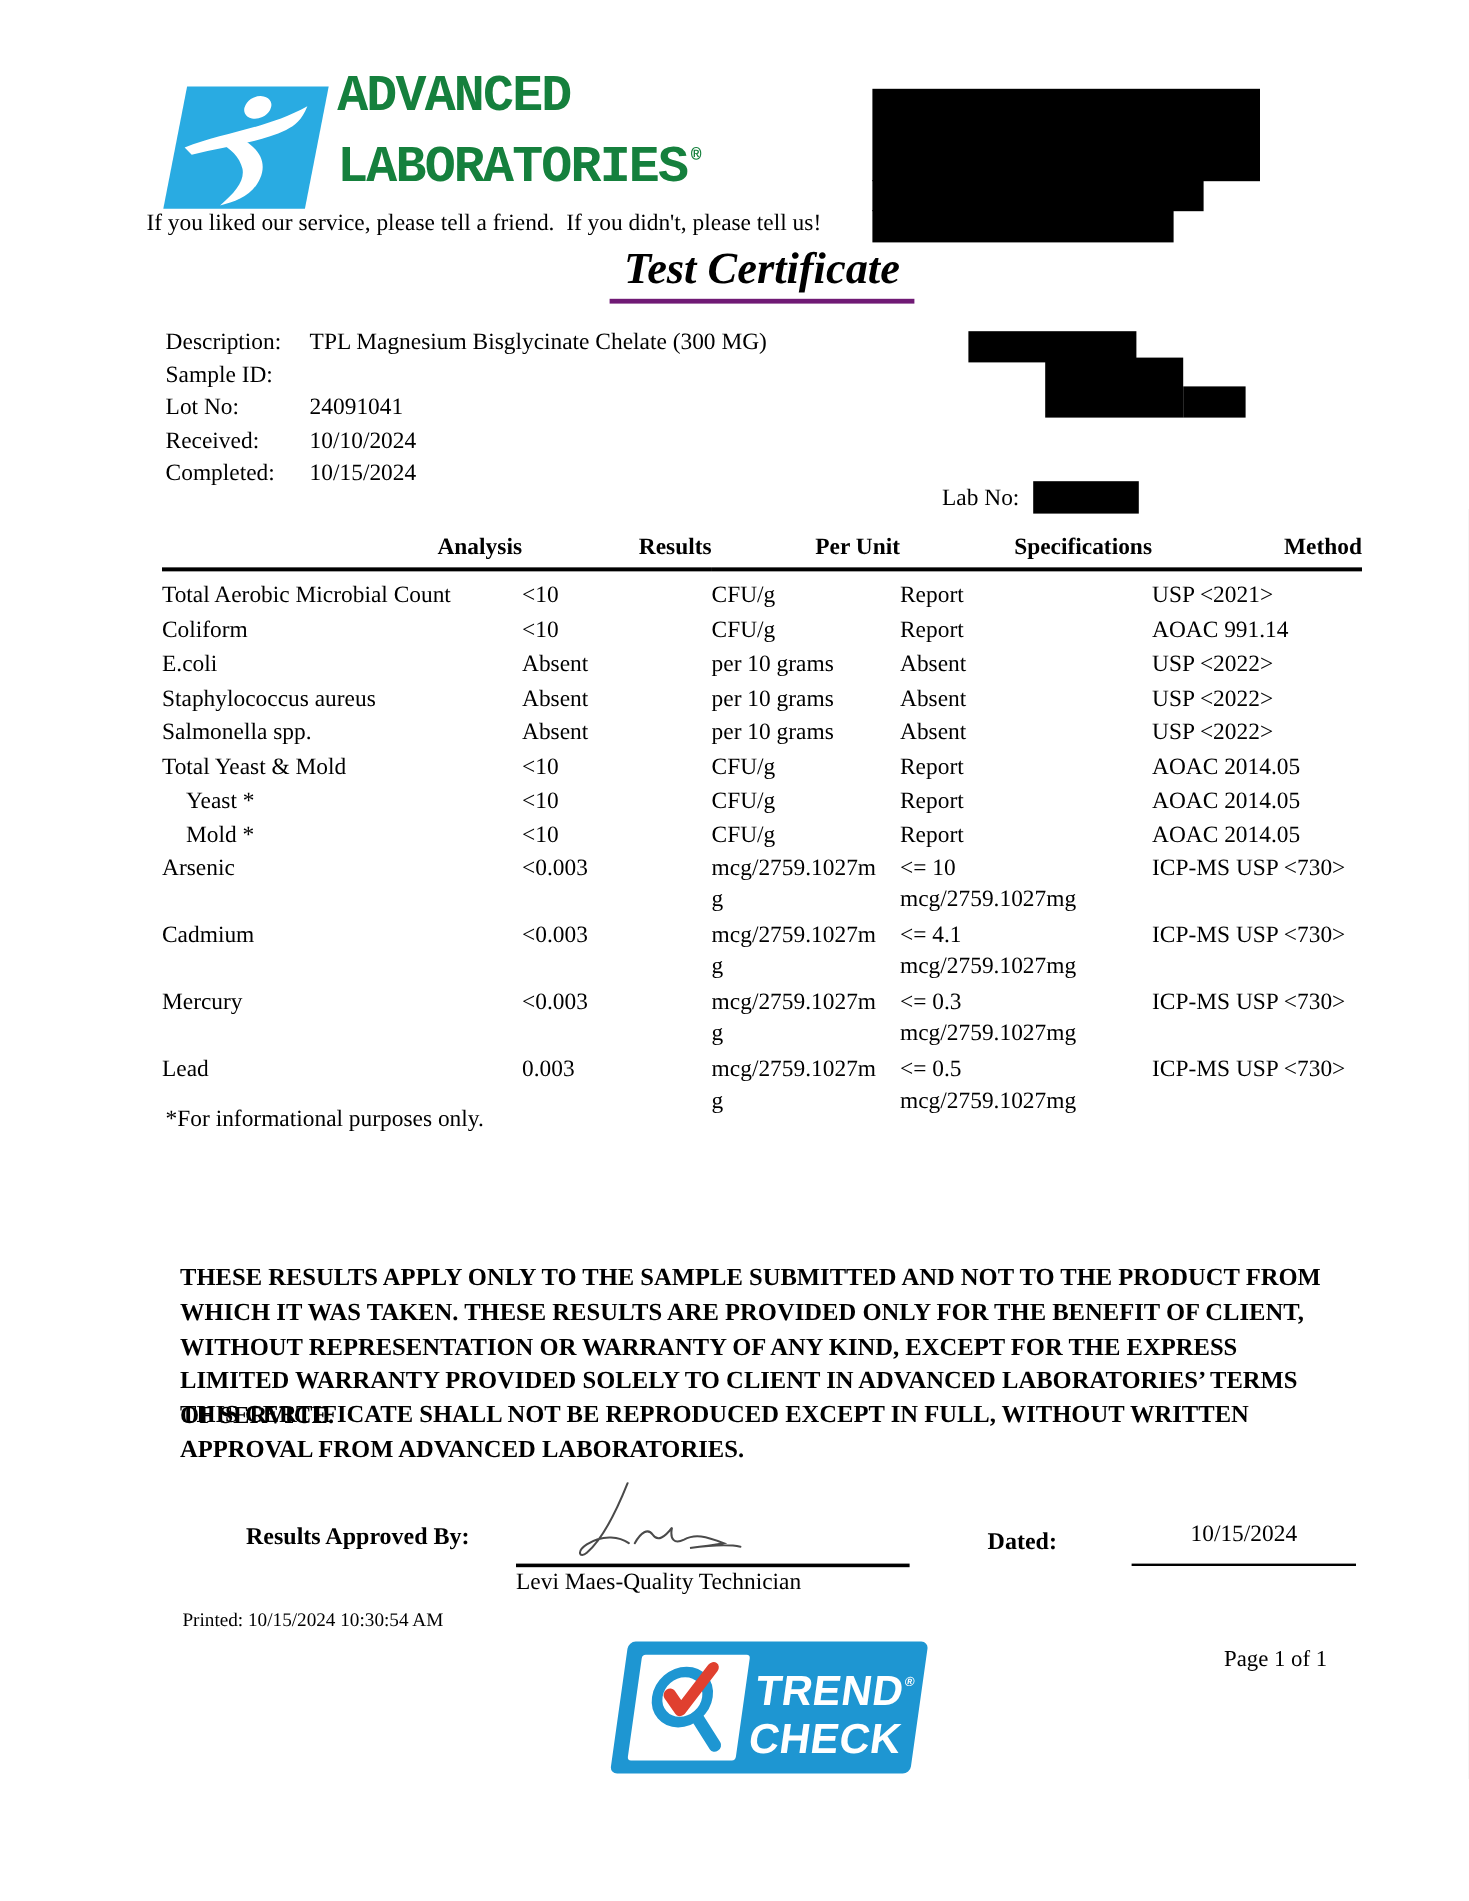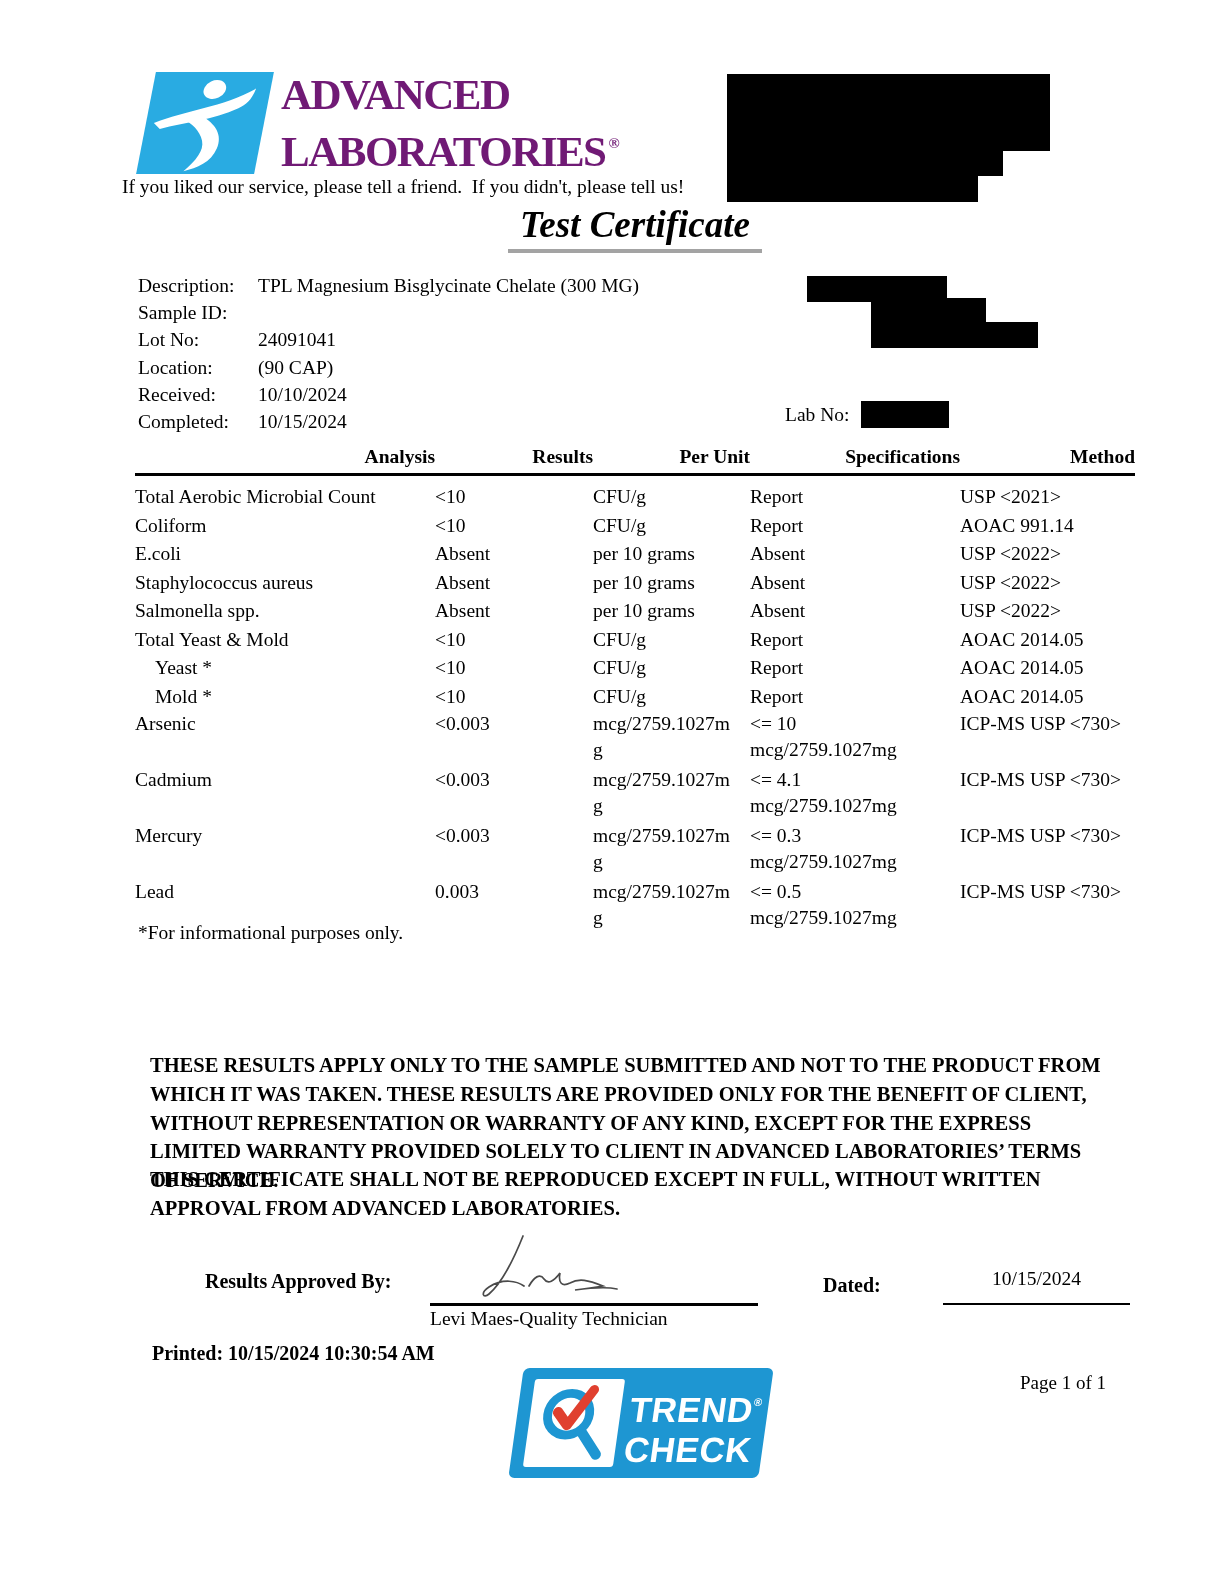--- a/index.html
+++ b/index.html
@@ -8,34 +8,34 @@
     margin:0 auto;overflow:hidden;
     font-family:"Liberation Serif","DejaVu Serif",serif;color:#000;
   }
   
   .logo-icon{
     position:absolute;left:146px;top:72px;width:118px;height:102px;
     background:#29abe2;transform:skewX(-11deg);
   }
   .logo-icon svg{width:100%;height:100%;transform:skewX(11deg);}
   .logo-text{
-    position:absolute;left:281px;top:70px;
-    font-family:Liberation Serif, serif;
+    position:absolute;left:281px;top:56px;
+    font-family:Liberation Mono, monospace;
     font-weight:700;font-size:43px;line-height:49px;letter-spacing:-1.5px;
-    color:#701a75;white-space:nowrap;
+    color:#15803d;white-space:nowrap;
   }
   .logo-text .reg{font-size:15px;vertical-align:18px;letter-spacing:0;margin-left:3px;}
   .tagline{position:absolute;left:122px;top:176px;font-size:19.5px;white-space:pre-wrap;}
   
   .redact{position:absolute;background:#000;}
   
   .title-wrap{position:absolute;left:335px;top:203px;width:600px;text-align:center;}
   .title{
     display:inline-block;font-size:37px;font-weight:700;font-style:italic;
-    border-bottom:4px solid #a3a3a3;padding:0 12px 3px 12px;
+    border-bottom:4px solid #701a75;padding:0 12px 3px 12px;
   }
   
   .info{position:absolute;left:138px;top:272px;font-size:19.5px;line-height:27.2px;}
   .info-row{white-space:nowrap;}
   .info-label{display:inline-block;width:120px;}
   .labno{position:absolute;left:785px;top:401px;font-size:19.5px;white-space:nowrap;}
   .labno-box{display:inline-block;width:88px;height:27px;background:#000;margin-left:12px;vertical-align:-7px;}
   
   .results{position:absolute;left:135px;top:446px;width:1000px;border-collapse:collapse;table-layout:fixed;}
   .results th{
@@ -60,21 +60,21 @@
   .disclaimer.p2{top:1165px;}
   
   .approved-label{position:absolute;left:205px;top:1270px;font-weight:700;font-size:20px;}
   .sig-svg{position:absolute;left:445px;top:1234px;}
   .sig-line{position:absolute;left:430px;top:1303px;width:328px;border-top:3.5px solid #000;}
   .sig-name{position:absolute;left:430px;top:1308px;width:328px;font-size:19.5px;}
   .dated-label{position:absolute;left:823px;top:1274px;font-weight:700;font-size:20px;}
   .date-value{position:absolute;left:943px;top:1268px;width:187px;text-align:center;font-size:19.5px;}
   .date-line{position:absolute;left:943px;top:1303px;width:187px;border-top:2.5px solid #000;}
   
-  .printed{position:absolute;left:152px;top:1342px;font-weight:700;font-size:20px;}
+  .printed{position:absolute;left:152px;top:1342px;font-weight:400;font-size:16px;}
   .pagenum{position:absolute;left:1020px;top:1372px;font-size:19px;}
   .trendcheck{
     position:absolute;left:516px;top:1368px;width:250px;height:110px;
     background:#1e96d2;transform:skewX(-8deg);border-radius:6px;
   }
   .tc-panel{
     position:absolute;left:13px;top:11px;bottom:11px;width:90px;
     background:#fff;border-radius:3px;
   }
   .tc-text{
@@ -112,23 +112,20 @@
 
   <div class="info">
     <div class="info-row">
       <span class="info-label">Description:</span><span>TPL Magnesium Bisglycinate Chelate (300 MG)</span>
     </div>
     <div class="info-row">
       <span class="info-label">Sample ID:</span><span></span>
     </div>
     <div class="info-row">
       <span class="info-label">Lot No:</span><span>24091041</span>
-    </div>
-    <div class="info-row">
-      <span class="info-label">Location:</span><span>(90 CAP)</span>
     </div>
     <div class="info-row">
       <span class="info-label">Received:</span><span>10/10/2024</span>
     </div>
     <div class="info-row">
       <span class="info-label">Completed:</span><span>10/15/2024</span>
     </div>
   </div>
 
   <div class="redact" style="left:807px;top:276px;width:140px;height:26px;"></div>

